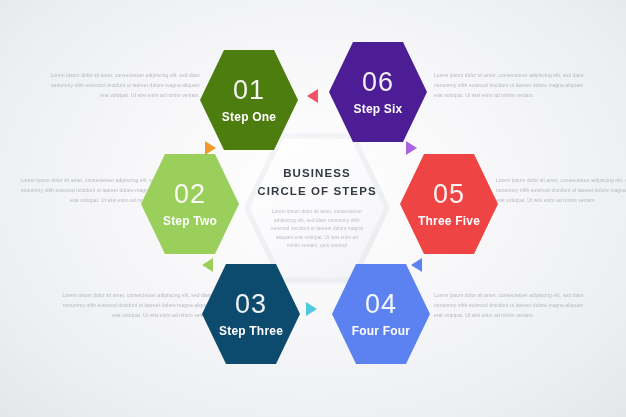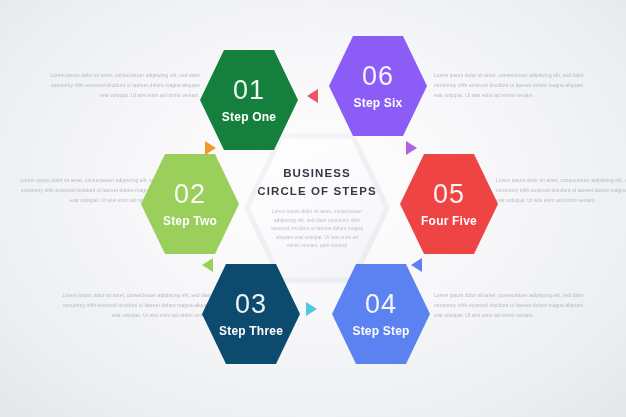--- a/index.html
+++ b/index.html
@@ -25,22 +25,22 @@
   }
   .hex .lbl{
     font-size:12px;font-weight:700;line-height:1;margin-top:7px;letter-spacing:.2px;
     color:#ffffff;
   }
 
   
   .step{width:100px;height:104px;}
 
   
-  #hex-01{left:199px;top:48px;background:#15803d;}
-  #hex-06{left:328px;top:34px;background:#8b5cf6;}
+  #hex-01{left:199px;top:48px;background:#4d7c0f;}
+  #hex-06{left:328px;top:40px;background:#4c1d95;}
   #hex-02{left:140px;top:152px;background:#9ACF5C;}
   #hex-05{left:399px;top:152px;background:#ef4444;}
   #hex-03{left:201px;top:262px;background:#0c4a6e;}
   #hex-04{left:331px;top:262px;background:#5B82F0;}
 
   
   #center-hex{
     position:absolute;left:249px;top:137px;width:136px;height:142px;
     background:linear-gradient(150deg,#ffffff 0%,#fbfbfd 45%,#f2f3f6 100%);
     clip-path:polygon(25% 1%,75% 1%,99.5% 50%,75% 99%,25% 99%,0.5% 50%);
@@ -119,31 +119,31 @@
     <div class="lbl">Step Six</div>
   </div>
 
   <div class="hex step" id="hex-02">
     <div class="num">02</div>
     <div class="lbl">Step Two</div>
   </div>
 
   <div class="hex step" id="hex-05">
     <div class="num">05</div>
-    <div class="lbl">Four Five</div>
+    <div class="lbl">Three Five</div>
   </div>
 
   <div class="hex step" id="hex-03">
     <div class="num">03</div>
     <div class="lbl">Step Three</div>
   </div>
 
   <div class="hex step" id="hex-04">
     <div class="num">04</div>
-    <div class="lbl">Step Step</div>
+    <div class="lbl">Four Four</div>
   </div>
 
   <div class="arrow" id="arrow-a"></div>
   <div class="arrow" id="arrow-b"></div>
   <div class="arrow" id="arrow-c"></div>
   <div class="arrow" id="arrow-d"></div>
   <div class="arrow" id="arrow-e"></div>
   <div class="arrow" id="arrow-f"></div>
 
 </div>

